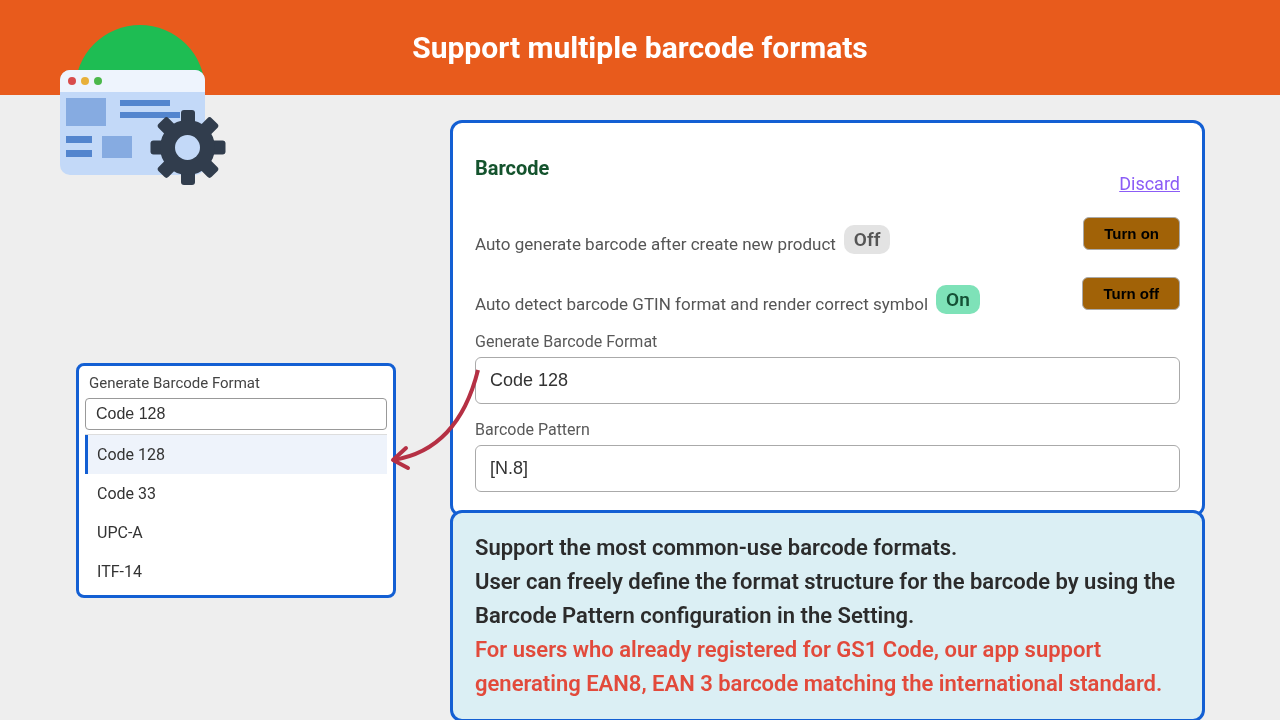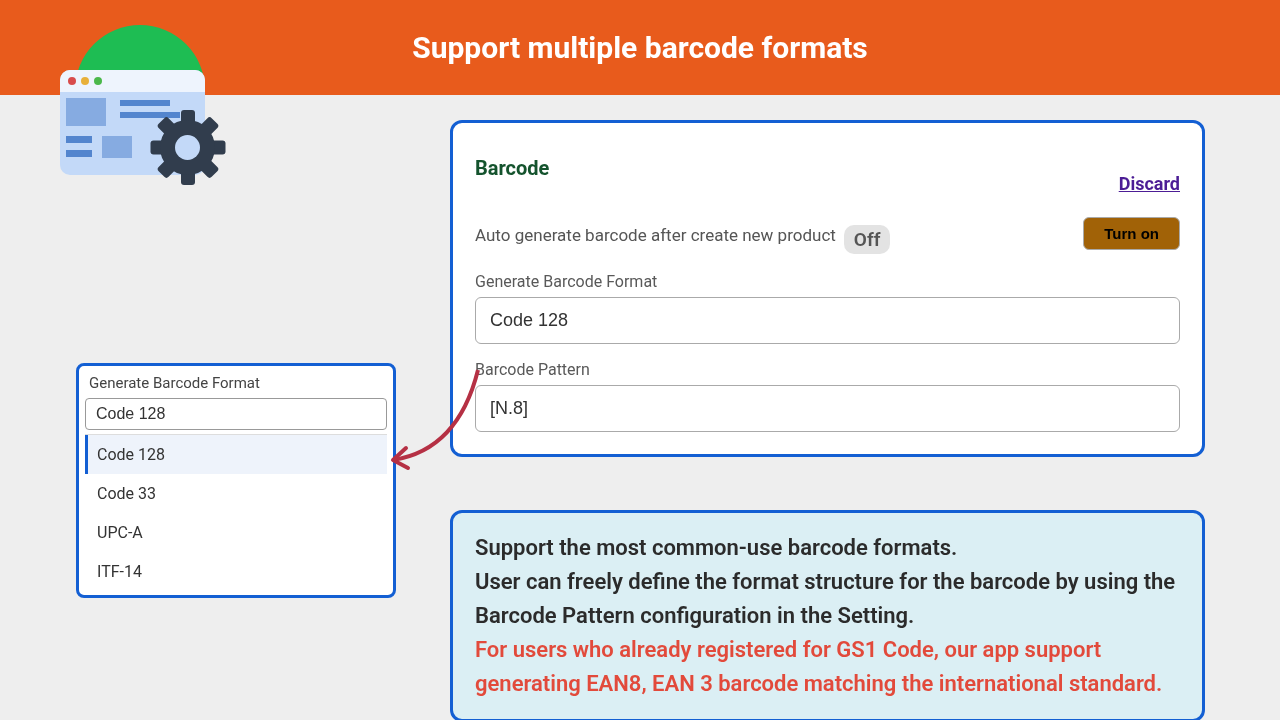--- a/index.html
+++ b/index.html
@@ -16,23 +16,23 @@
   .gear { position: absolute; top: 85px; left: 100px; width: 75px; height: 75px; }
   .gear-teeth { position: absolute; inset: 0; }
   .gear-tooth { position: absolute; left: 50%; top: 50%; width: 14px; height: 75px; background: #313d4d; transform-origin: center; margin-left: -7px; margin-top: -37.5px; border-radius: 3px; }
   .gear-body { position: absolute; top: 10px; left: 10px; width: 55px; height: 55px; background: #313d4d; border-radius: 50%; }
   .gear-hole { position: absolute; top: 25px; left: 25px; width: 25px; height: 25px; background: #c3d9f8; border-radius: 50%; }
 
   .main-card { position: absolute; top: 120px; left: 450px; width: 755px; border: 3px solid #135fd3; border-radius: 12px; background: #fff; }
   .card-inner { padding: 18px 22px; }
   .card-head { display: flex; justify-content: space-between; align-items: center; margin-bottom: 18px; }
   .card-title { font-size: 20px; font-weight: 700; color: #14532d; }
-  .discard { color: #4c1d95; font-weight: 700; font-size: 18px; text-decoration: underline; cursor: pointer; margin-top: 32px; }
+  .discard { color: #8b5cf6; font-weight: 400; font-size: 18px; text-decoration: underline; cursor: pointer; margin-top: 32px; }
   .setting-row { display: flex; justify-content: space-between; align-items: center; margin-bottom: 18px; }
-  .setting-label { color: #555; font-size: 17px; display: flex; align-items: flex-start; gap: 8px; margin-top: 13px; }
+  .setting-label { color: #555; font-size: 17px; display: flex; align-items: flex-end; gap: 8px; margin-top: 13px; }
   .badge { font-size: 19px; font-weight: 600; padding: 3px 10px; border-radius: 10px; }
   .badge-off { background: #e3e3e3; color: #555; }
   .badge-on { background: #7ee2b8; color: #155136; }
   .action-btn { background: #a16207; border: 1px solid #aaa; border-radius: 6px; padding: 7px 20px; font-size: 15px; font-weight: 600; cursor: pointer; }
   .field-label { color: #595959; font-size: 16px; margin-bottom: 6px; }
   .text-input { width: 100%; border: 1px solid #aaa; border-radius: 6px; padding: 12px 14px; font-size: 18px; color: #333; }
   .field-block { margin-bottom: 16px; }
 
   .popover { position: absolute; top: 363px; left: 76px; width: 320px; border: 3px solid #135fd3; border-radius: 8px; background: #fff; }
   .popover-inner { padding: 6px 6px 4px 6px; }
@@ -90,20 +90,27 @@
       <div class="card-title">Barcode</div>
       <div class="discard">Discard</div>
     </div>
     <div class="setting-row">
       <div class="setting-label">
         <span>Auto generate barcode after create new product</span>
         <span class="badge badge-off">Off</span>
       </div>
       <button class="action-btn">Turn on</button>
     </div>
+    <div class="setting-row">
+      <div class="setting-label">
+        <span>Auto detect barcode GTIN format and render correct symbol</span>
+        <span class="badge badge-on">On</span>
+      </div>
+      <button class="action-btn">Turn off</button>
+    </div>
     <div class="field-block">
       <div class="field-label">Generate Barcode Format</div>
       <input class="text-input" value="Code 128" style="">
     </div>
     <div class="field-block" style="margin-bottom:4px;">
       <div class="field-label">Barcode Pattern</div>
       <input class="text-input" value="[N.8]" style="">
     </div>
   </div>
 </div>

